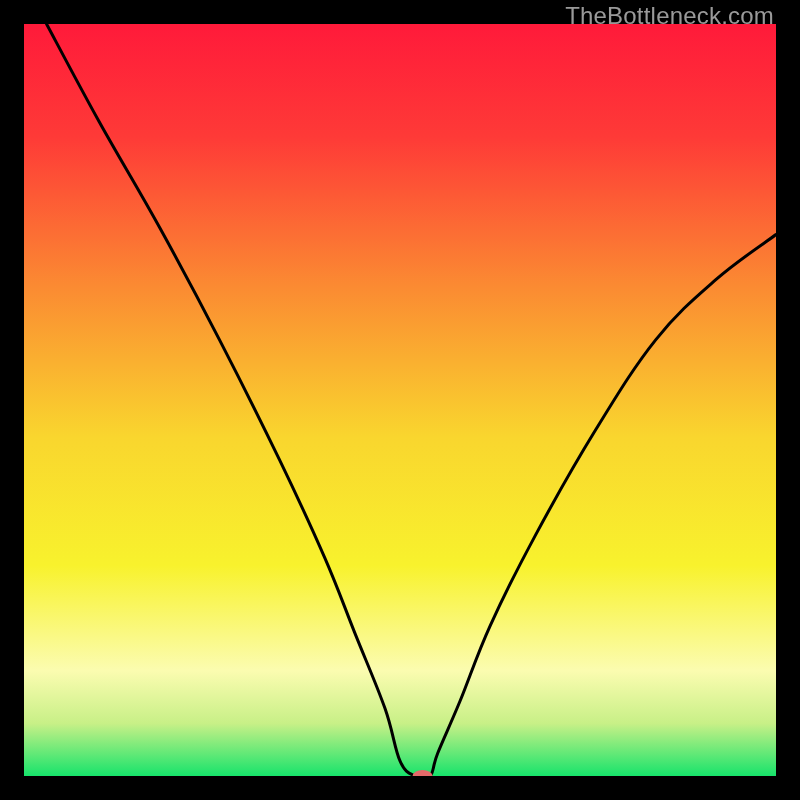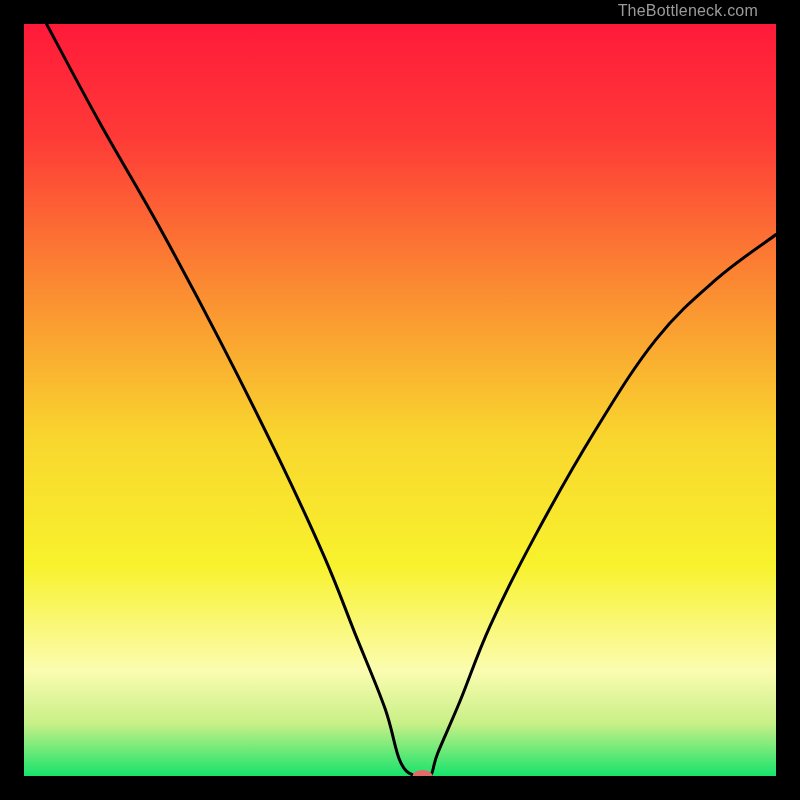--- a/index.html
+++ b/index.html
@@ -22,23 +22,23 @@
   .plot-area {
     position: absolute;
     left: 0;
     top: 0;
     width: 752px;
     height: 752px;
   }
   .watermark {
     position: absolute;
     top: 2px;
-    right: 42px;
+    right: 26px;
     color: #9a9a9a;
-    font-size: 16px;
+    font-size: 24px;
     font-weight: 500;
     letter-spacing: 0.2px;
   }
   svg { display: block; }
 </style>
 </head>
 <body>
 
 <div class="frame">
   <svg class="plot-area" viewBox="0 0 752 752">

